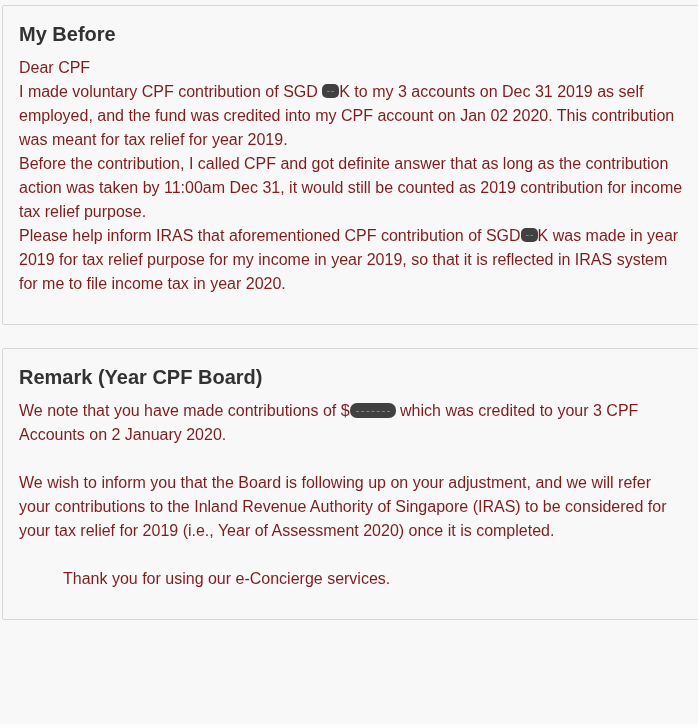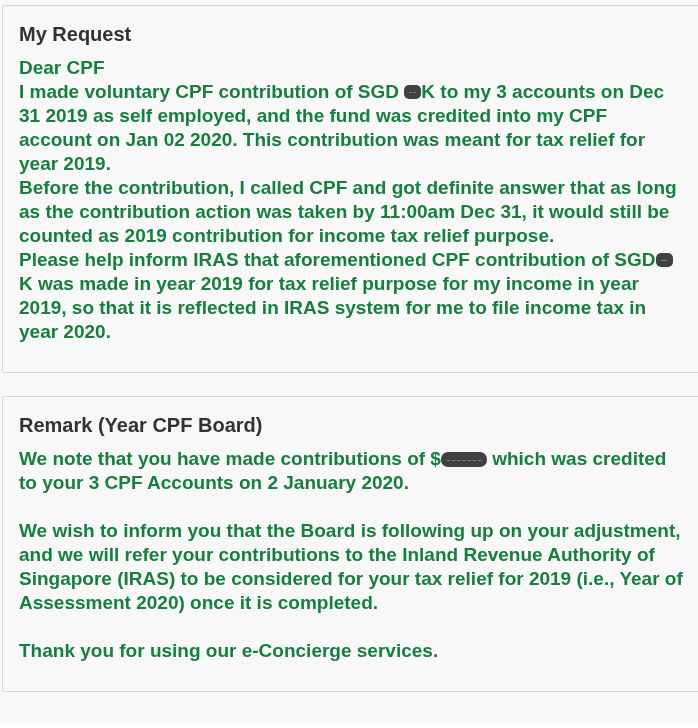--- a/index.html
+++ b/index.html
@@ -39,28 +39,27 @@
   .card-request { margin-top: 5px; margin-bottom: 23px; }
   .card-title {
     margin: 0 0 8px 0;
     font-size: 20px;
     line-height: 28px;
     font-weight: 700;
     color: #323232;
   }
   .card-body {
     max-width: 664px;
-    font-size: 19px;
+    font-size: 16px;
     line-height: 24px;
-    color: #15803d;
-    font-weight: bold;
+    color: #7f1d1d;
   }
   .msg-line { margin: 0; }
   .para { margin: 0 0 24px 0; }
-  .para:last-child { margin-bottom: 0; }
+  .para:last-child { margin-bottom: 0; margin-left: 44px; }
 
   
   .redact {
     display: inline-block;
     vertical-align: -2px;
     background: #414141;
     border-radius: 7px;
     height: 15px;
     position: relative;
   }
@@ -81,21 +80,21 @@
   .redact-sm::after { left: 30%; right: 30%; }
   .redact-name  { width: 48px; }
   .redact-money { width: 46px; }
 </style>
 </head>
 <body>
 
 <div class="page">
 
   <section class="card card-request">
-    <h2 class="card-title">My Request</h2>
+    <h2 class="card-title">My Before</h2>
     <div class="card-body">
       <p class="msg-line">Dear CPF</p>
       <p class="msg-line"><span>I made voluntary CPF contribution of SGD </span><span class="redact redact-sm"></span><span>K to my 3 accounts on Dec 31 2019 as self employed, and the fund was credited into my CPF account on Jan 02 2020. This contribution was meant for tax relief for year 2019.</span></p>
       <p class="msg-line">Before the contribution, I called CPF and got definite answer that as long as the contribution action was taken by 11:00am Dec 31, it would still be counted as 2019 contribution for income tax relief purpose.</p>
       <p class="msg-line"><span>Please help inform IRAS that aforementioned CPF contribution of SGD</span><span class="redact redact-sm"></span><span>K was made in year 2019 for tax relief purpose for my income in year 2019, so that it is reflected in IRAS system for me to file income tax in year 2020.</span></p>
     </div>
   </section>
 
   <section class="card card-remark">
     <h2 class="card-title">Remark (Year CPF Board)</h2>

